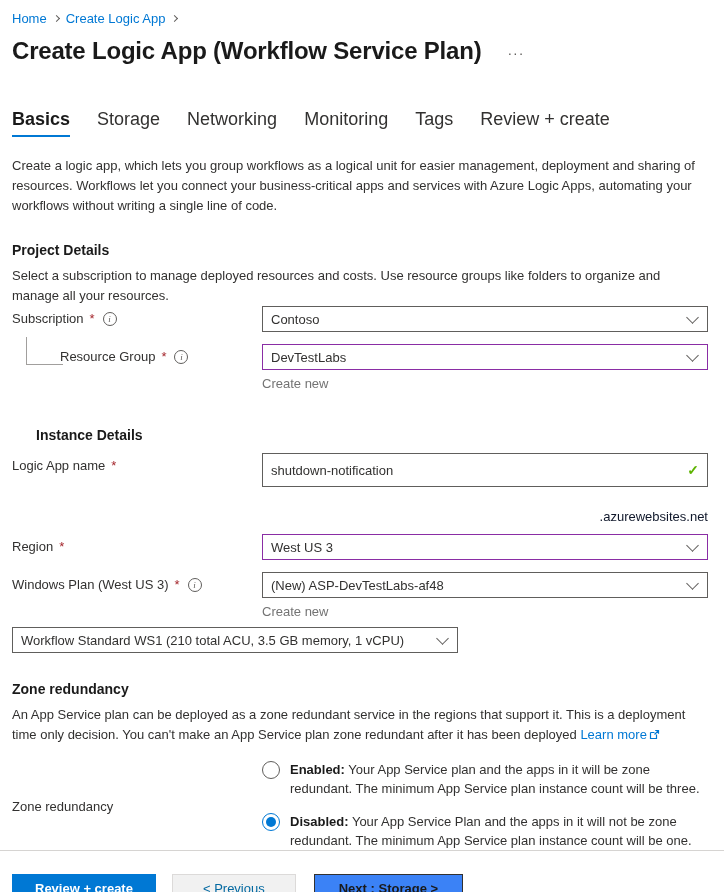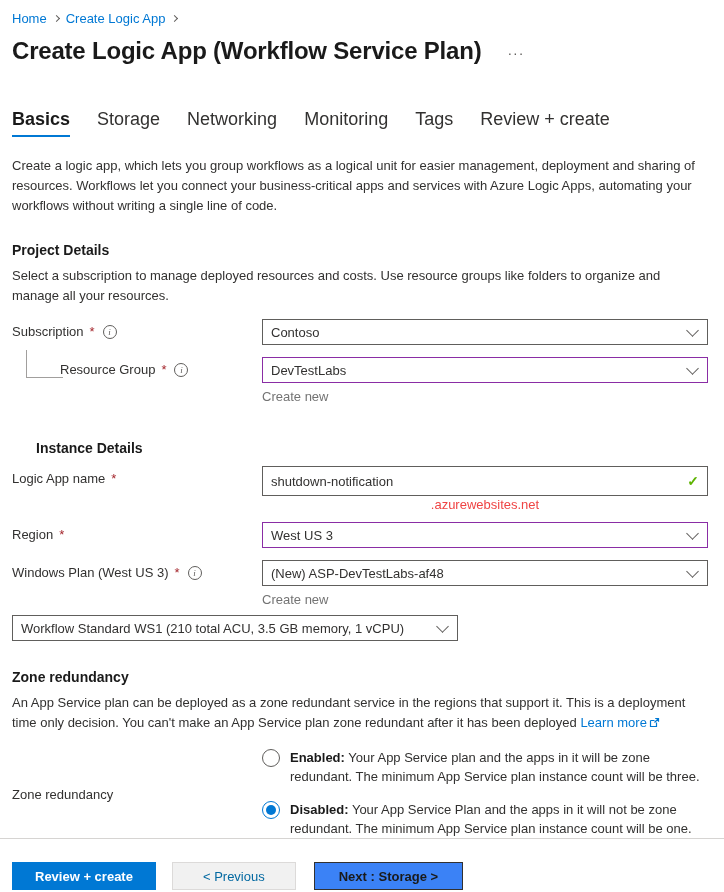--- a/index.html
+++ b/index.html
@@ -21,44 +21,44 @@
   .page-title { font-size: 24px; font-weight: bold; color: #1a1a1a; letter-spacing: -0.2px; }
   .ellipsis-btn { color: #605e5c; font-size: 14px; letter-spacing: 1px; padding-top: 8px; cursor: pointer; }
   
   .tabs { display: flex; gap: 27px; margin-bottom: 19px; }
   .tab { font-size: 18px; color: #323130; padding-bottom: 5px; cursor: pointer; border-bottom: 2px solid transparent; }
   .tab.active { font-weight: bold; color: #1a1a1a; border-bottom: 2px solid #0078d4; }
   
   .para { line-height: 20px; color: #323130; max-width: 706px; }
   .intro { margin-bottom: 10px; }
   .section-heading { font-size: 14px; font-weight: bold; color: #1a1a1a; margin-top: 16px; margin-bottom: 8px; }
-  .section-desc { margin-bottom: 13px; }
+  .section-desc { }
   
   .form-row { display: flex; align-items: flex-start; margin-bottom: 12px; }
   .form-label { width: 250px; flex: 0 0 250px; padding-top: 5px; display: flex; align-items: center; gap: 5px; }
   .req { color: #a4262c; margin-left: 1px; }
   .info-icon { display: inline-flex; align-items: center; justify-content: center;
     width: 14px; height: 14px; border: 1px solid #605e5c; border-radius: 50%;
     font-size: 9px; color: #605e5c; margin-left: 3px; cursor: default; }
   .info-icon::after { content: "i"; font-family: "Liberation Serif", serif; font-style: italic; }
   .form-field { width: 446px; flex: 0 0 446px; }
   .select {
     display: flex; align-items: center; justify-content: space-between;
     height: 26px; border: 1px solid #605e5c; background: #fff;
     padding: 0 10px 0 8px; cursor: pointer;
   }
   .select.modified { border: 1px solid #8a2da5; }
   .select .value { font-size: 13px; color: #323130; }
   .chevron { width: 9px; height: 9px; border-right: 1px solid #605e5c; border-bottom: 1px solid #605e5c; transform: rotate(45deg); margin-top: -4px; flex: 0 0 auto; }
   .create-new { display: inline-block; margin-top: 6px; font-size: 13px; color: #737373; }
-  .text-input-wrap { display: flex; align-items: center; height: 30px; border: 1px solid #605e5c; background: #fff; padding: 4px 8px; }
+  .text-input-wrap { display: flex; align-items: center; height: 22px; border: 1px solid #605e5c; background: #fff; padding: 16px 8px; }
   .text-input-wrap input { border: none; outline: none; flex: 1; font-family: "Liberation Sans", sans-serif; font-size: 13px; color: #323130; background: transparent; }
   .valid-check { color: #5db300; font-size: 14px; font-weight: bold; }
   .valid-check::after { content: "\2713"; }
-  .field-suffix { text-align: center; margin-top: 1px; color: #ef4444; }
+  .field-suffix { text-align: right; margin-top: 22px; color: #0f172a; }
   
   .project-rows { position: relative; }
   .connector { position: absolute; left: 14px; top: 31px; width: 37px; height: 28px;
     border-left: 1px solid #a19f9d; border-bottom: 1px solid #a19f9d; }
   .rg-label { padding-left: 48px; }
   
   .learn-more { color: #0078d4; white-space: nowrap; }
   .ext-icon { display: inline-block; vertical-align: -1px; margin-left: 2px; }
   .radio-group { display: flex; margin-top: 14px; }
   .radio-options { width: 446px; display: flex; flex-direction: column; gap: 14px; }

